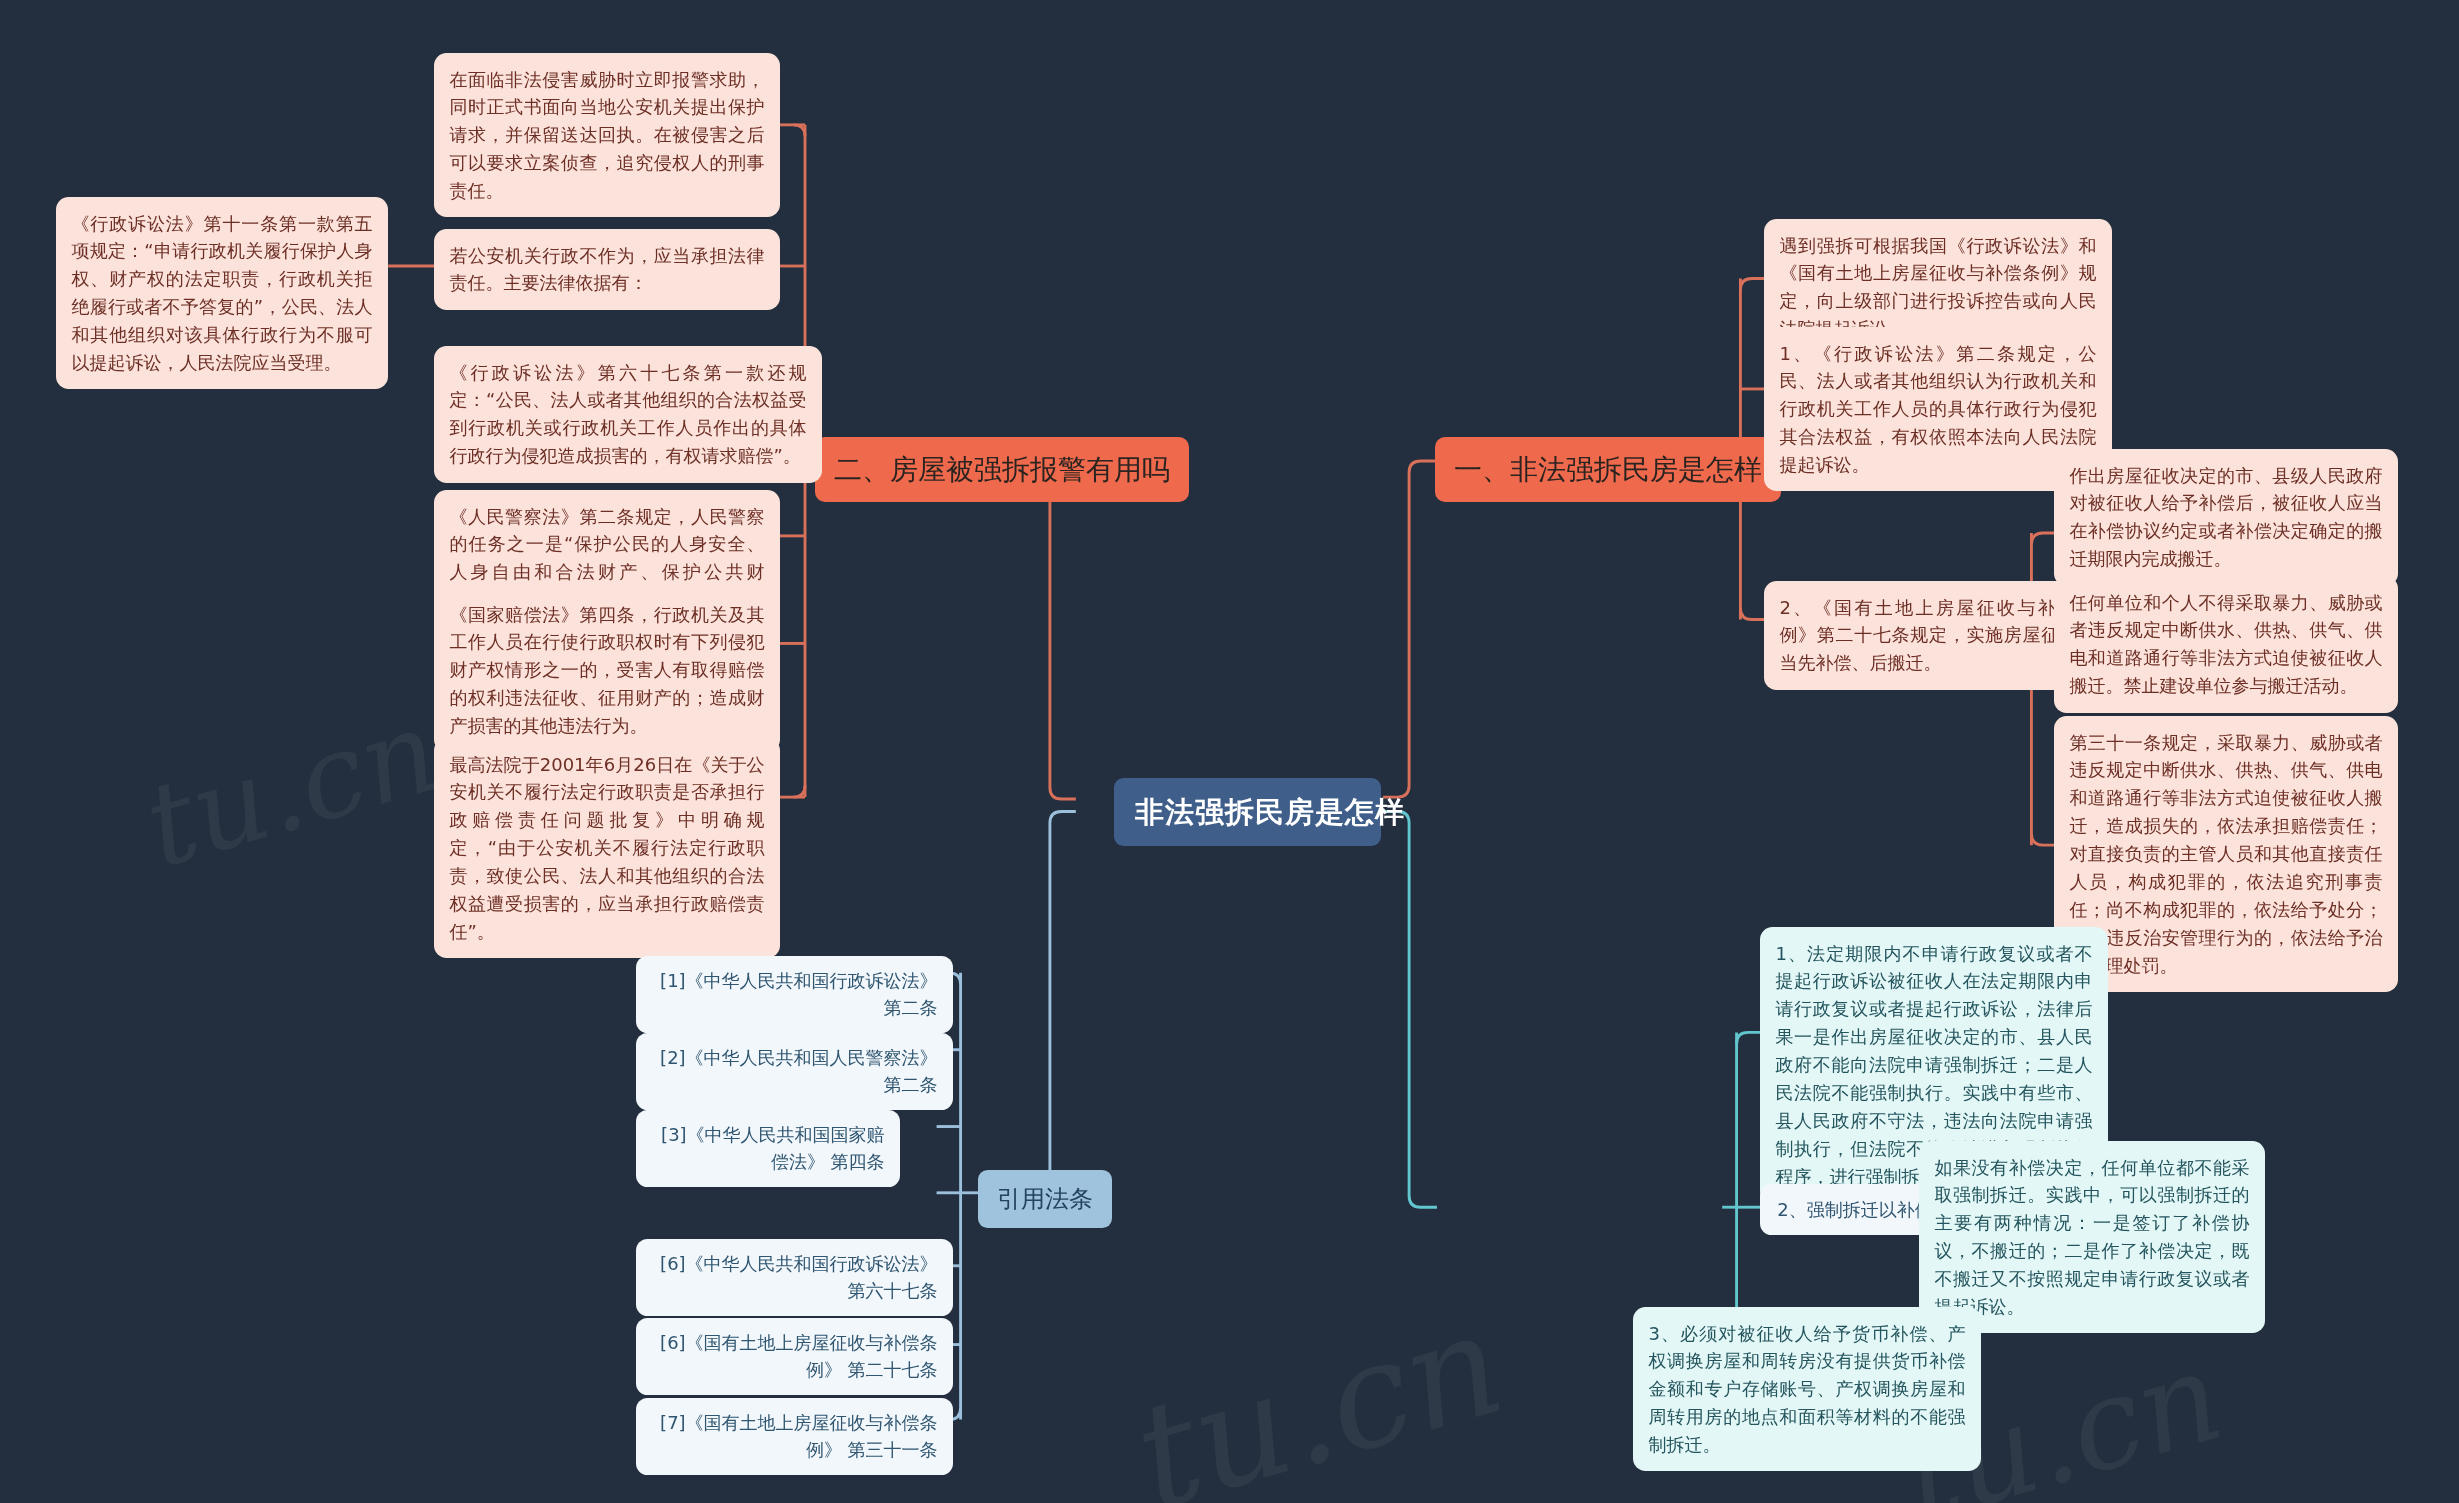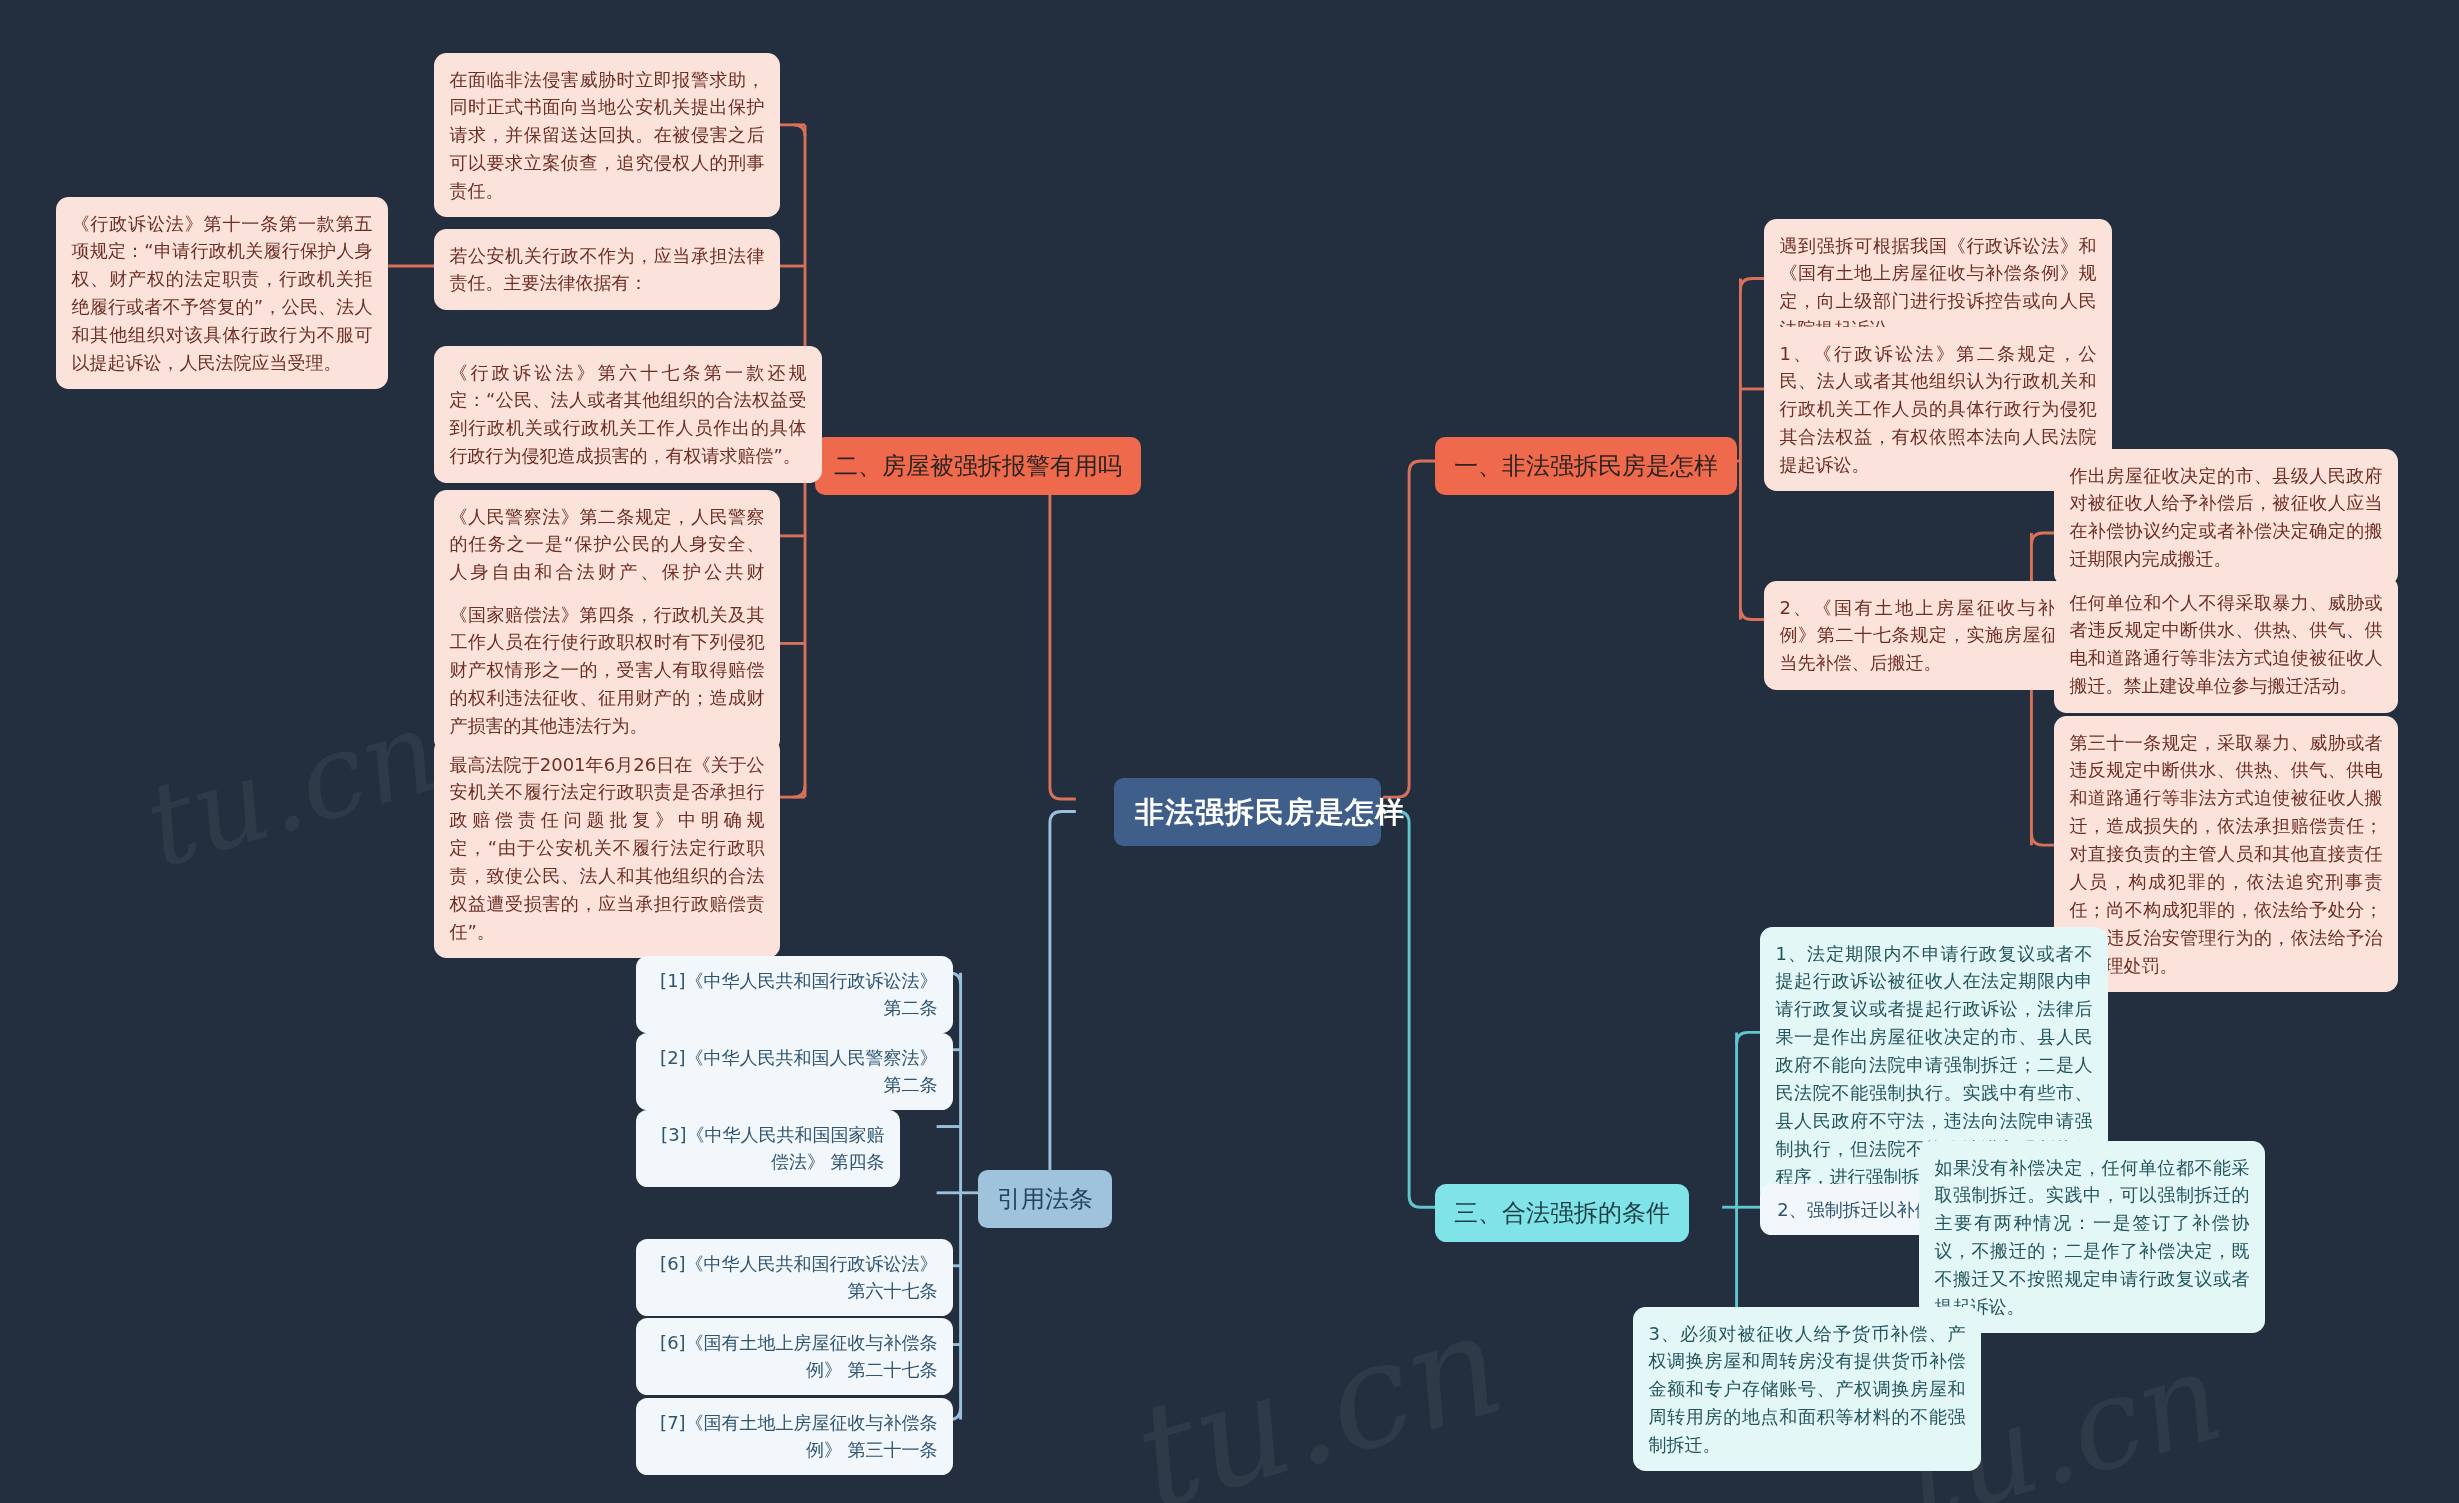--- a/index.html
+++ b/index.html
@@ -32,21 +32,21 @@
     padding:11.5px 21px;
     border-radius:9.6px;
     letter-spacing:1px;
     white-space:nowrap;
   }
 
   
   .hdr-orange{
     background:#ef6a4c;
     color:#2b2320;
-    font-size:24px;
+    font-size:28px;
     padding:10.6px 19px;
     border-radius:10px;
     white-space:nowrap;
     font-weight:500;
   }
   
   .hdr-cyan{
     background:#7fe3e8;
     color:#1d3d45;
     font-size:24px;
@@ -198,21 +198,20 @@
   <div class="node leaf-pink" style="left:1764px;top:327px;width:348px;">1、《行政诉讼法》第二条规定，公民、法人或者其他组织认为行政机关和行政机关工作人员的具体行政行为侵犯其合法权益，有权依照本法向人民法院提起诉讼。</div>
 
   <div class="node leaf-pink" style="left:1764px;top:581px;width:348px;">2、《国有土地上房屋征收与补偿条例》第二十七条规定，实施房屋征收应当先补偿、后搬迁。</div>
 
   <div class="node leaf-pink" style="left:2054px;top:449px;width:344px;">作出房屋征收决定的市、县级人民政府对被征收人给予补偿后，被征收人应当在补偿协议约定或者补偿决定确定的搬迁期限内完成搬迁。</div>
 
   <div class="node leaf-pink" style="left:2054px;top:576px;width:344px;">任何单位和个人不得采取暴力、威胁或者违反规定中断供水、供热、供气、供电和道路通行等非法方式迫使被征收人搬迁。禁止建设单位参与搬迁活动。</div>
 
   <div class="node leaf-pink" style="left:2054px;top:716px;width:344px;">第三十一条规定，采取暴力、威胁或者违反规定中断供水、供热、供气、供电和道路通行等非法方式迫使被征收人搬迁，造成损失的，依法承担赔偿责任；对直接负责的主管人员和其他直接责任人员，构成犯罪的，依法追究刑事责任；尚不构成犯罪的，依法给予处分；构成违反治安管理行为的，依法给予治安管理处罚。</div>
 
-  <div class="node hdr-cyan" style="left:1435px;top:1184px;">三、合法强拆的条件</div>
 
   <div class="node leaf-mint" style="left:1760px;top:927px;width:348px;">1、法定期限内不申请行政复议或者不提起行政诉讼被征收人在法定期限内申请行政复议或者提起行政诉讼，法律后果一是作出房屋征收决定的市、县人民政府不能向法院申请强制拆迁；二是人民法院不能强制执行。实践中有些市、县人民政府不守法，违法向法院申请强制执行，但法院不能依法进入强制执行程序，进行强制拆迁。</div>
 
   <div class="node leaf-white" style="left:1760px;top:1184px;width:0;width:auto;padding:11.5px 17.3px;white-space:nowrap;">2、强制拆迁以补偿决定为前提</div>
 
   <div class="node leaf-mint" style="left:1919px;top:1141px;width:346px;">如果没有补偿决定，任何单位都不能采取强制拆迁。实践中，可以强制拆迁的主要有两种情况：一是签订了补偿协议，不搬迁的；二是作了补偿决定，既不搬迁又不按照规定申请行政复议或者提起诉讼。</div>
 
   <div class="node leaf-mint" style="left:1633px;top:1307px;width:348px;">3、必须对被征收人给予货币补偿、产权调换房屋和周转房没有提供货币补偿金额和专户存储账号、产权调换房屋和周转用房的地点和面积等材料的不能强制拆迁。</div>
 
   <div class="node hdr-blue" style="left:978px;top:1170px;">引用法条</div>

